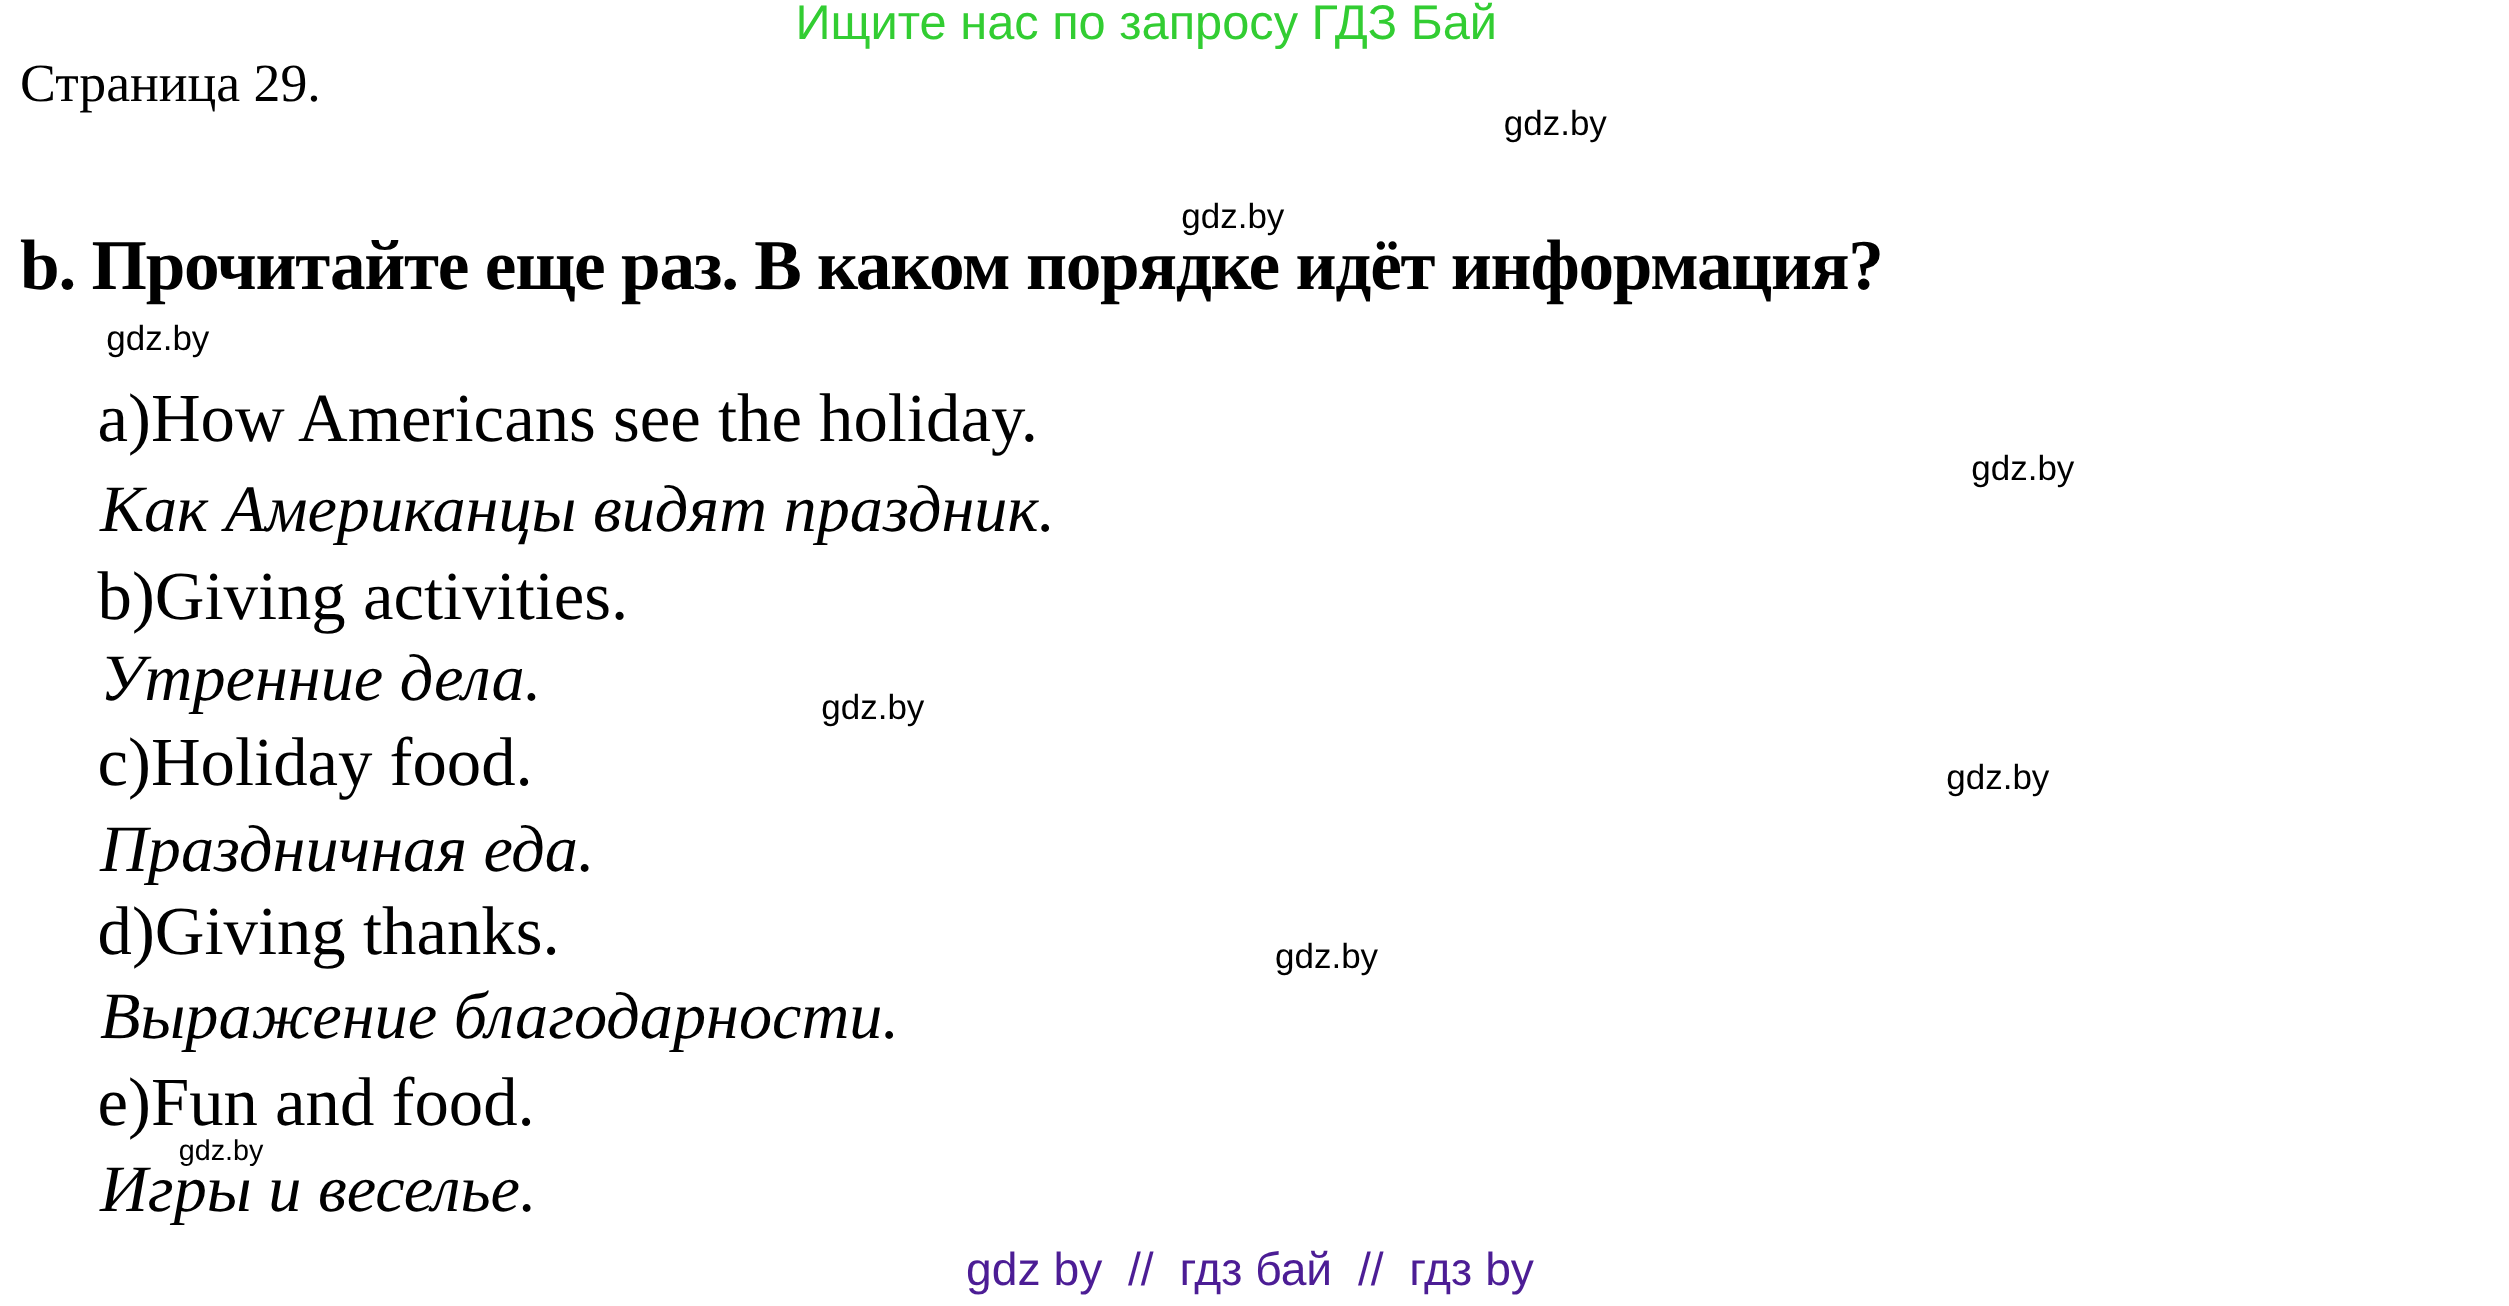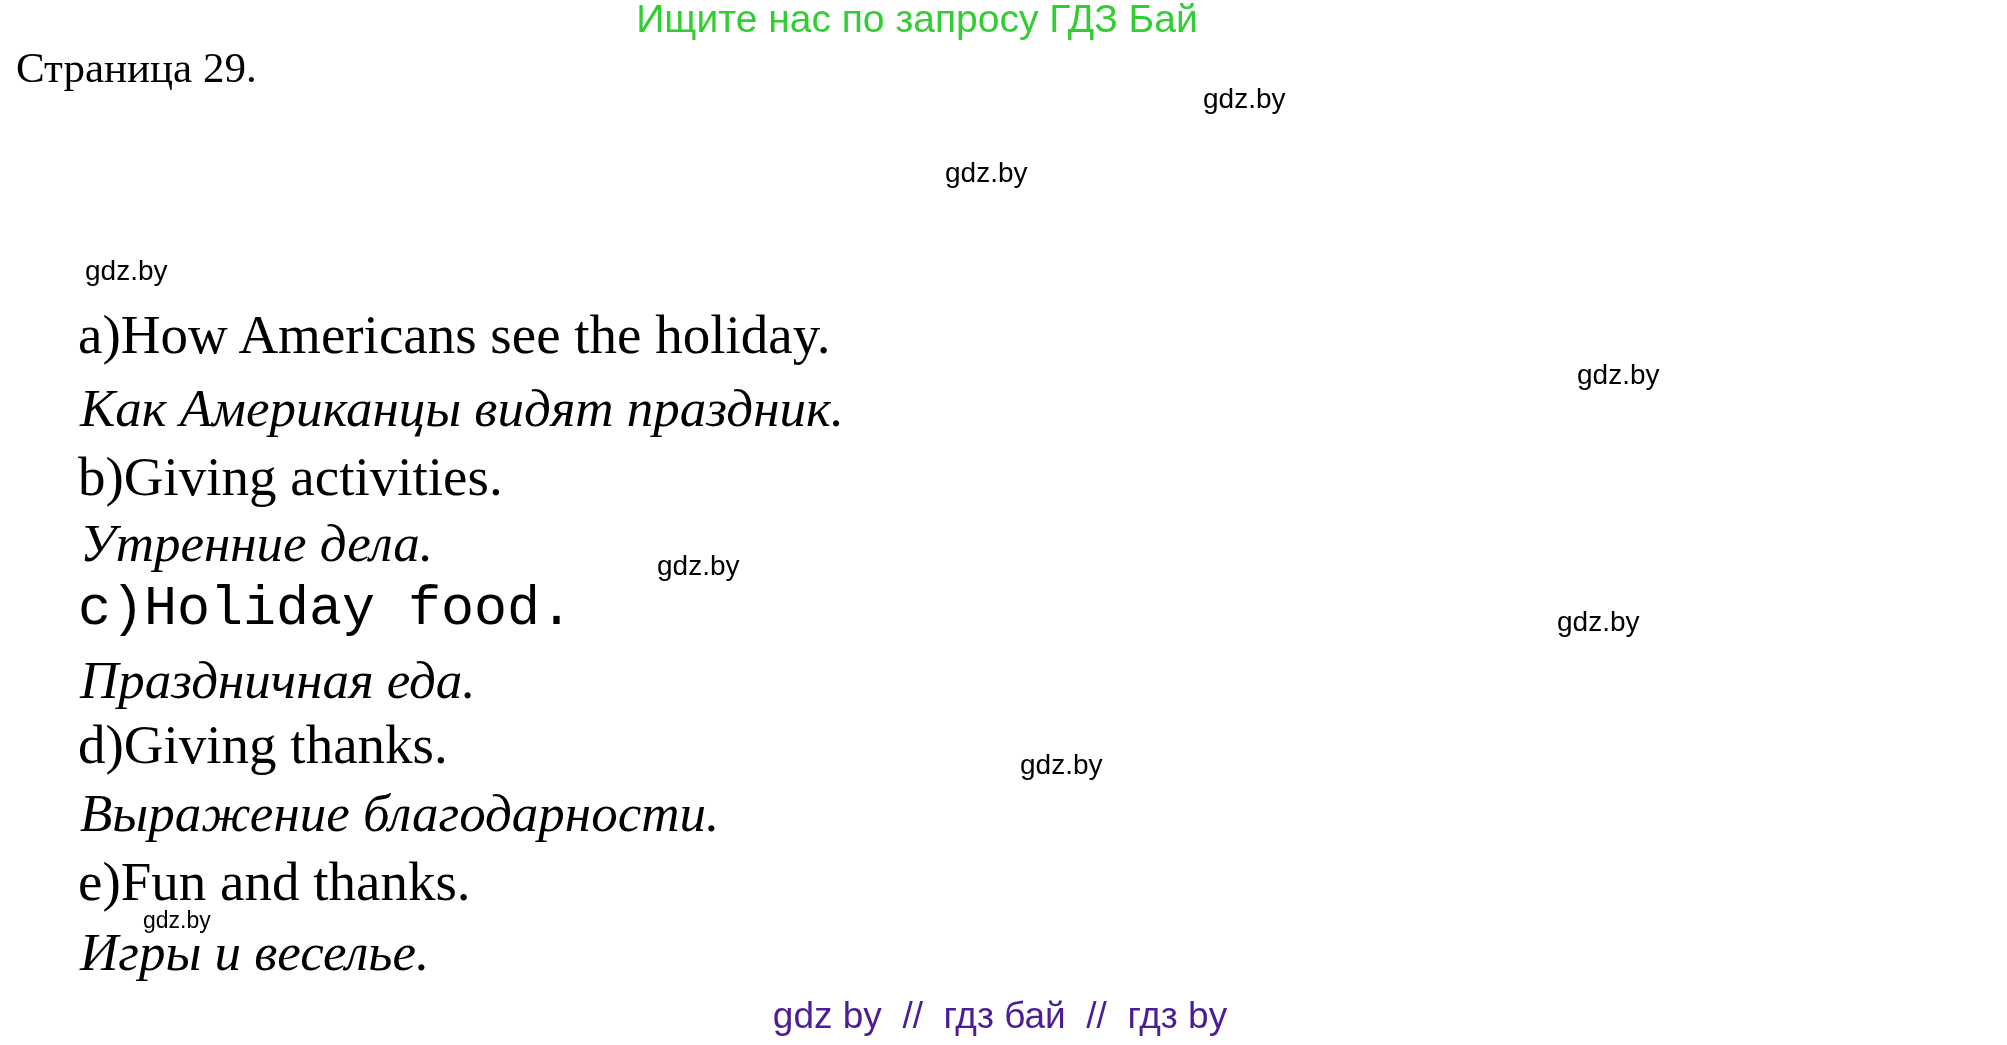--- a/index.html
+++ b/index.html
@@ -46,21 +46,21 @@
   .line-ru {
     left: 80px;
     font-size: 53px;
     font-style: italic;
     line-height: 1.15;
   }
   .en-a { top: 303px; }
   .ru-a { top: 378px; }
   .en-b { top: 445px; }
   .ru-b { top: 513px; }
-  .en-c { top: 578px; font-family: Liberation Mono, monospace; }
+  .en-c { top: 578px; }
   .ru-c { top: 650px; }
   .en-d { top: 713px; }
   .ru-d { top: 783px; }
   .en-e { top: 850px; }
   .ru-e { top: 922px; }
 
   .wm {
     font-family: "Liberation Sans", sans-serif;
     font-size: 28px;
     line-height: 1.1;
@@ -91,38 +91,39 @@
 
 <div class="page">
 
   <div class="abs banner">Ищите нас по запросу ГДЗ Бай</div>
 
   <div class="abs page-title">Страница 29.</div>
 
   <div class="abs wm wm-1">gdz.by</div>
   <div class="abs wm wm-2">gdz.by</div>
 
+  <div class="abs task-heading">b. Прочитайте еще раз. В каком порядке идёт информация?</div>
 
   <div class="abs wm wm-3">gdz.by</div>
 
   <div class="abs line-en en-a">a)How Americans see the holiday.</div>
   <div class="abs wm wm-5">gdz.by</div>
   <div class="abs line-ru ru-a">Как Американцы видят праздник.</div>
 
   <div class="abs line-en en-b">b)Giving activities.</div>
   <div class="abs line-ru ru-b">Утренние дела.</div>
   <div class="abs wm wm-4">gdz.by</div>
 
   <div class="abs line-en en-c">c)Holiday food.</div>
   <div class="abs wm wm-6">gdz.by</div>
   <div class="abs line-ru ru-c">Праздничная еда.</div>
 
   <div class="abs line-en en-d">d)Giving thanks.</div>
   <div class="abs wm wm-7">gdz.by</div>
   <div class="abs line-ru ru-d">Выражение благодарности.</div>
 
-  <div class="abs line-en en-e">e)Fun and thanks.</div>
+  <div class="abs line-en en-e">e)Fun and food.</div>
   <div class="abs wm wm-8">gdz.by</div>
   <div class="abs line-ru ru-e">Игры и веселье.</div>
 
   <div class="abs footer-tagline">gdz by  //  гдз бай  //  гдз by</div>
 
 </div>
 
 </body></html>

